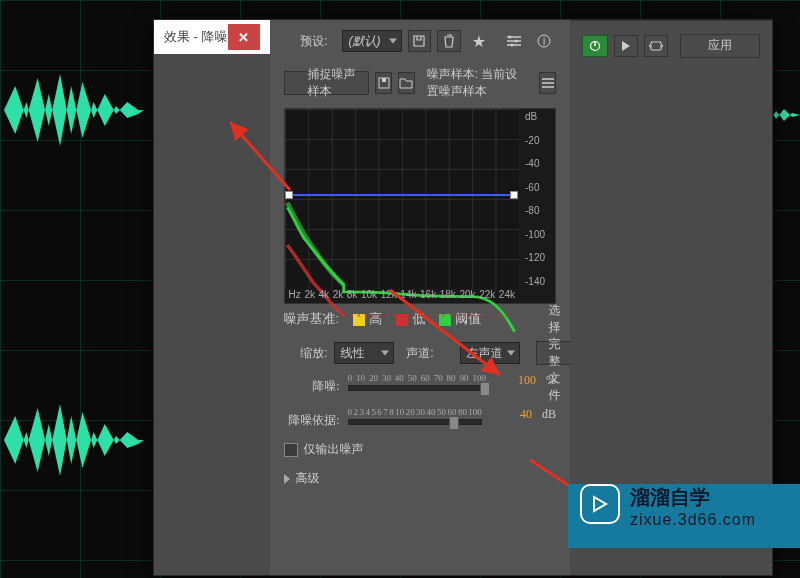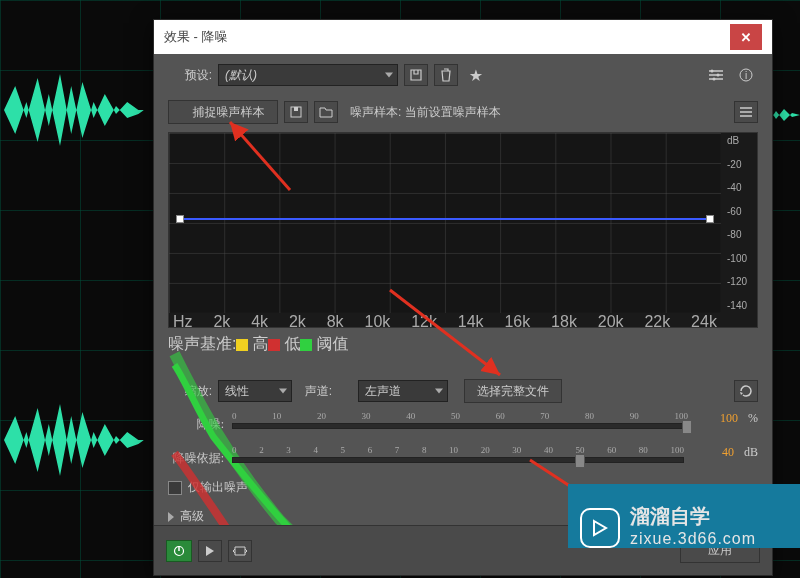--- a/index.html
+++ b/index.html
@@ -30,21 +30,21 @@
     border-radius: 40% 60% 50% 50%;
   }
   
   .dialog {
     position: absolute;
     left: 153px; top: 19px;
     width: 620px; height: 557px;
     background: #4a4a4a;
     border: 1px solid #2a2a2a;
     box-shadow: 0 4px 20px rgba(0,0,0,0.6);
-    display: flex; flex-direction: column;
+    display: flex; 
   }
   .titlebar {
     height: 34px;
     background: #fff;
     display: flex; align-items: center;
     padding: 0 10px;
     color: #444;
     font-size: 13px;
   }
   .titlebar .spacer { flex: 1; }
@@ -138,26 +138,26 @@
     width: 34px;
     display: flex; flex-direction: column; justify-content: space-between;
     font-size: 10px; color: #aaa;
     padding: 2px 0;
   }
   .y-ticks div { text-align: left; padding-left: 4px; }
   .x-ticks {
     position: absolute; left: 0; right: 36px; bottom: 0;
     height: 14px;
     display: flex; justify-content: space-between;
-    font-size: 16px; color: #aaa;
+    font-size: 10px; color: #aaa;
     padding: 0 4px;
   }
   .legend {
-    display: flex; align-items: center; 
-    font-size: 16px; margin-bottom: 24px;
+    display: flex; align-items: center; gap: 14px;
+    font-size: 13px; margin-bottom: 13px;
   }
   .legend .sw {
     width: 12px; height: 12px; display: inline-block;
     margin-right: 4px; vertical-align: middle;
   }
   .slider-row {
     display: flex; align-items: flex-start; gap: 8px;
     margin-bottom: 10px;
     font-family: Liberation Serif, serif;
   }
@@ -221,22 +221,22 @@
   }
   .red-arrow {
     position: absolute;
     pointer-events: none;
   }
   .watermark {
     position: absolute;
     right: 0; bottom: 30px;
     width: 232px; height: 64px;
     background: #157a9d;
-    color: #e5e5e5;
-    display: flex; align-items: flex-end;
+    color: #0f172a;
+    display: flex; align-items: flex-start;
     padding: 0 12px;
     gap: 10px;
   }
   .watermark .wm-logo {
     width: 40px; height: 40px;
     border: 2px solid #fff;
     border-radius: 10px;
     display: flex; align-items: center; justify-content: center;
   }
   .watermark .wm-text { display: flex; flex-direction: column; }
@@ -260,21 +260,21 @@
     <div class="spacer"></div>
     <div class="close-btn">
       <span>✕</span>
     </div>
   </div>
 
   <div class="dialog-body">
 
     <div class="row">
       <span class="label">预设:</span>
-      <div class="dropdown italic" style="flex:1; max-width:180px;">
+      <div class="dropdown italic" style="flex:1; max-width:180px;margin-left:8px;">
         <span>(默认)</span>
         <span class="caret"></span>
       </div>
       <div class="icon-btn">
         <svg width="14" height="14" viewBox="0 0 14 14">
             <path d="M2 2h10v10H2z M5 2v4h4V2" fill="none" stroke="#ccc" stroke-width="1.2"></path>
           </svg>
       </div>
       <div class="icon-btn">
         <svg width="12" height="14" viewBox="0 0 12 14">

